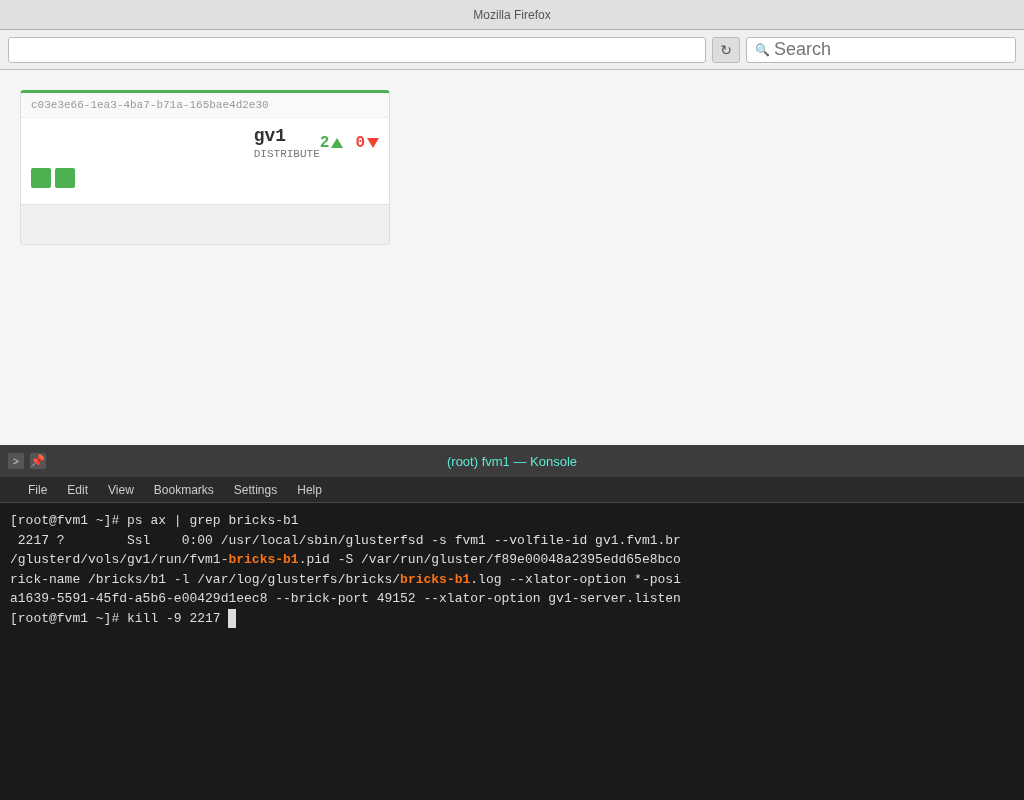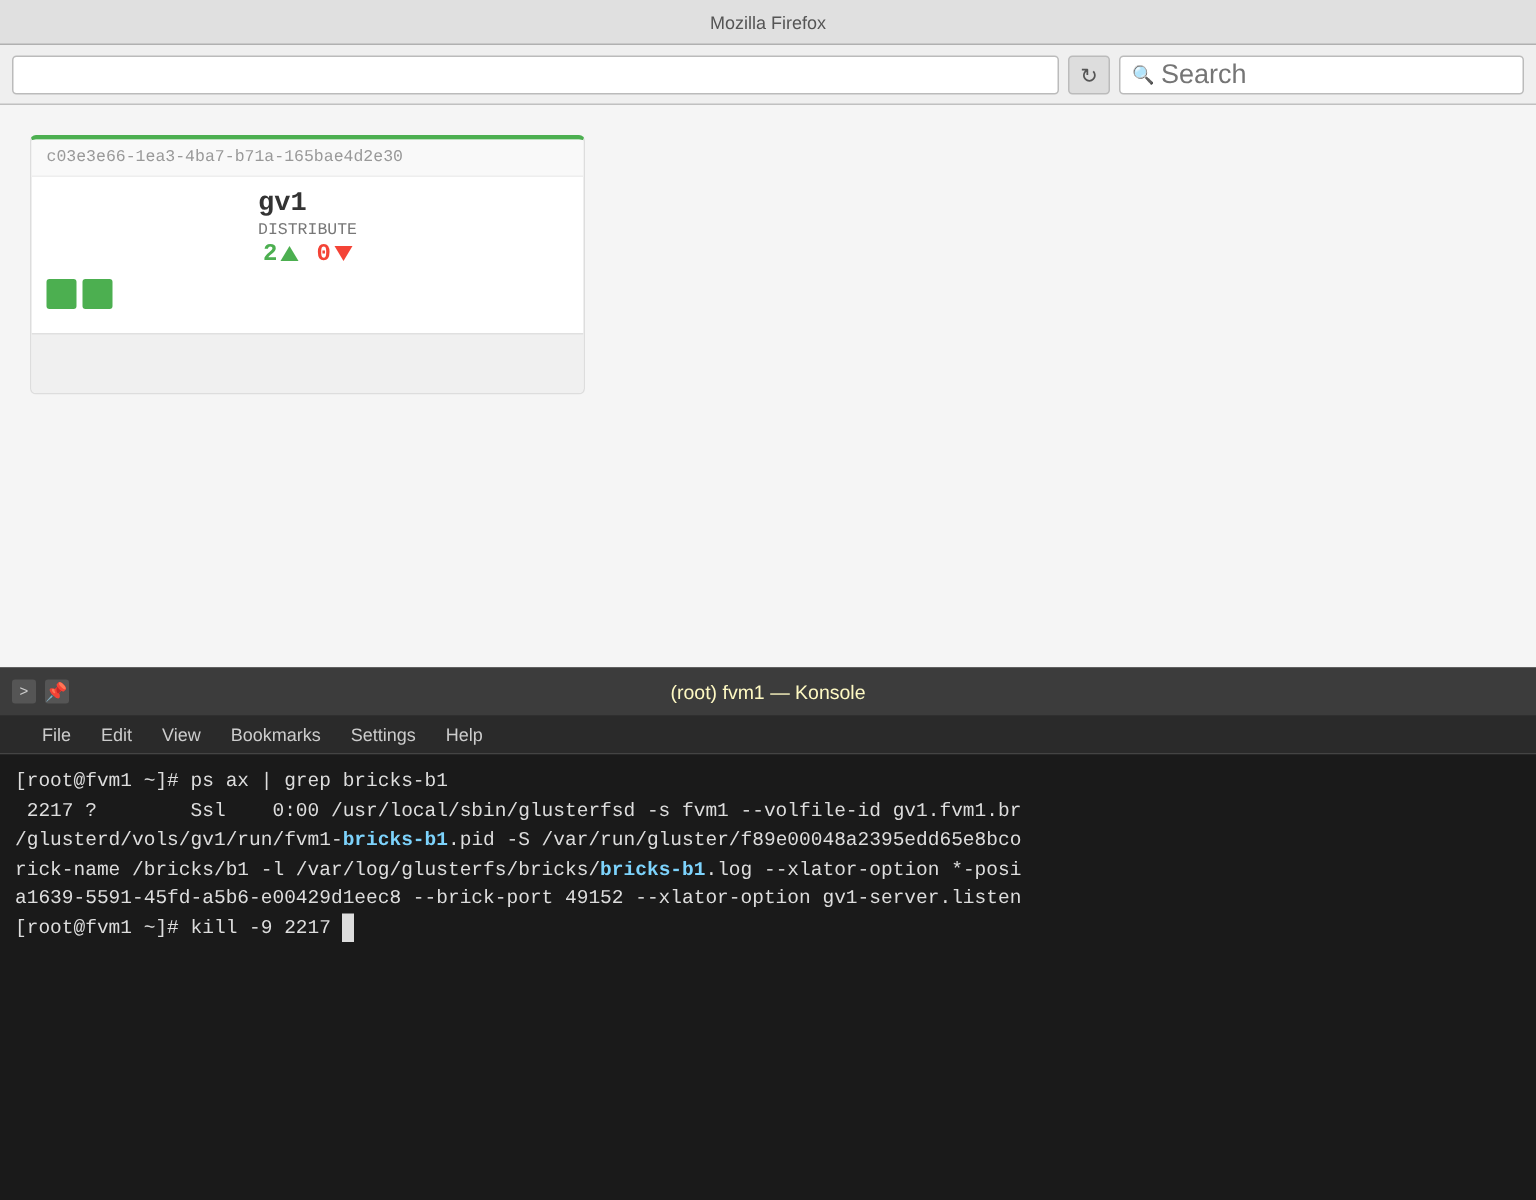--- a/index.html
+++ b/index.html
@@ -94,21 +94,20 @@
       color: #999;
       border-bottom: 1px solid #eee;
     }
     .volume-card-body {
       padding: 8px 10px;
     }
     .volume-card-row {
       display: flex;
       align-items: center;
       justify-content: flex-end;
-      flex-direction: column;
     }
     .volume-name {
       font-size: 18px;
       font-weight: bold;
       color: #333;
     }
     .volume-type {
       font-size: 11px;
       color: #777;
       margin-top: 2px;
@@ -168,21 +167,21 @@
     .terminal-titlebar {
       background: #3c3c3c;
       height: 32px;
       display: flex;
       align-items: center;
       justify-content: center;
       padding: 0 10px;
       position: relative;
     }
     .terminal-title {
-      color: #fef9c3;
+      color: #5eead4;
       font-size: 13px;
     }
     .terminal-controls {
       position: absolute;
       left: 8px;
       display: flex;
       gap: 6px;
       align-items: center;
     }
     .terminal-btn {
@@ -223,21 +222,21 @@
       font-size: 13px;
       color: #ddd;
       overflow: hidden;
       background: #1a1a1a;
       line-height: 1.5;
     }
     .term-line {
       white-space: pre;
     }
     .term-highlight {
-      color: #7dd3fc;
+      color: #f97316;
       font-weight: bold;
     }
   </style>
 </head>
 <body>
 
 <div class="browser-title-bar">
   <span class="browser-title">Mozilla Firefox</span>
 </div>
 

